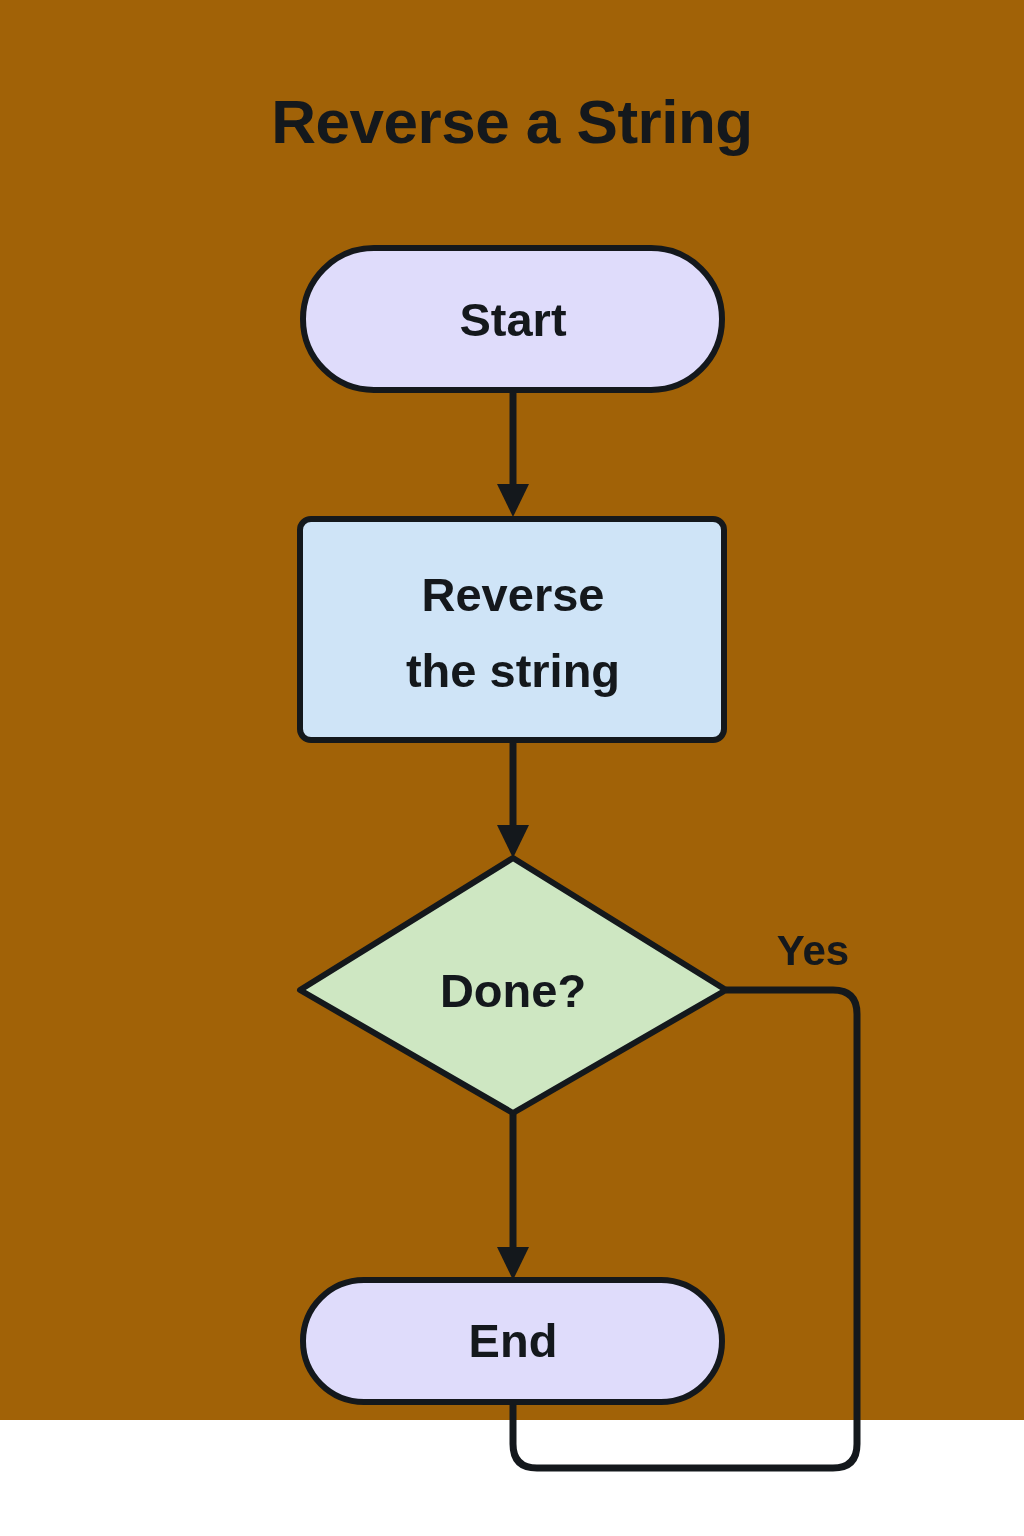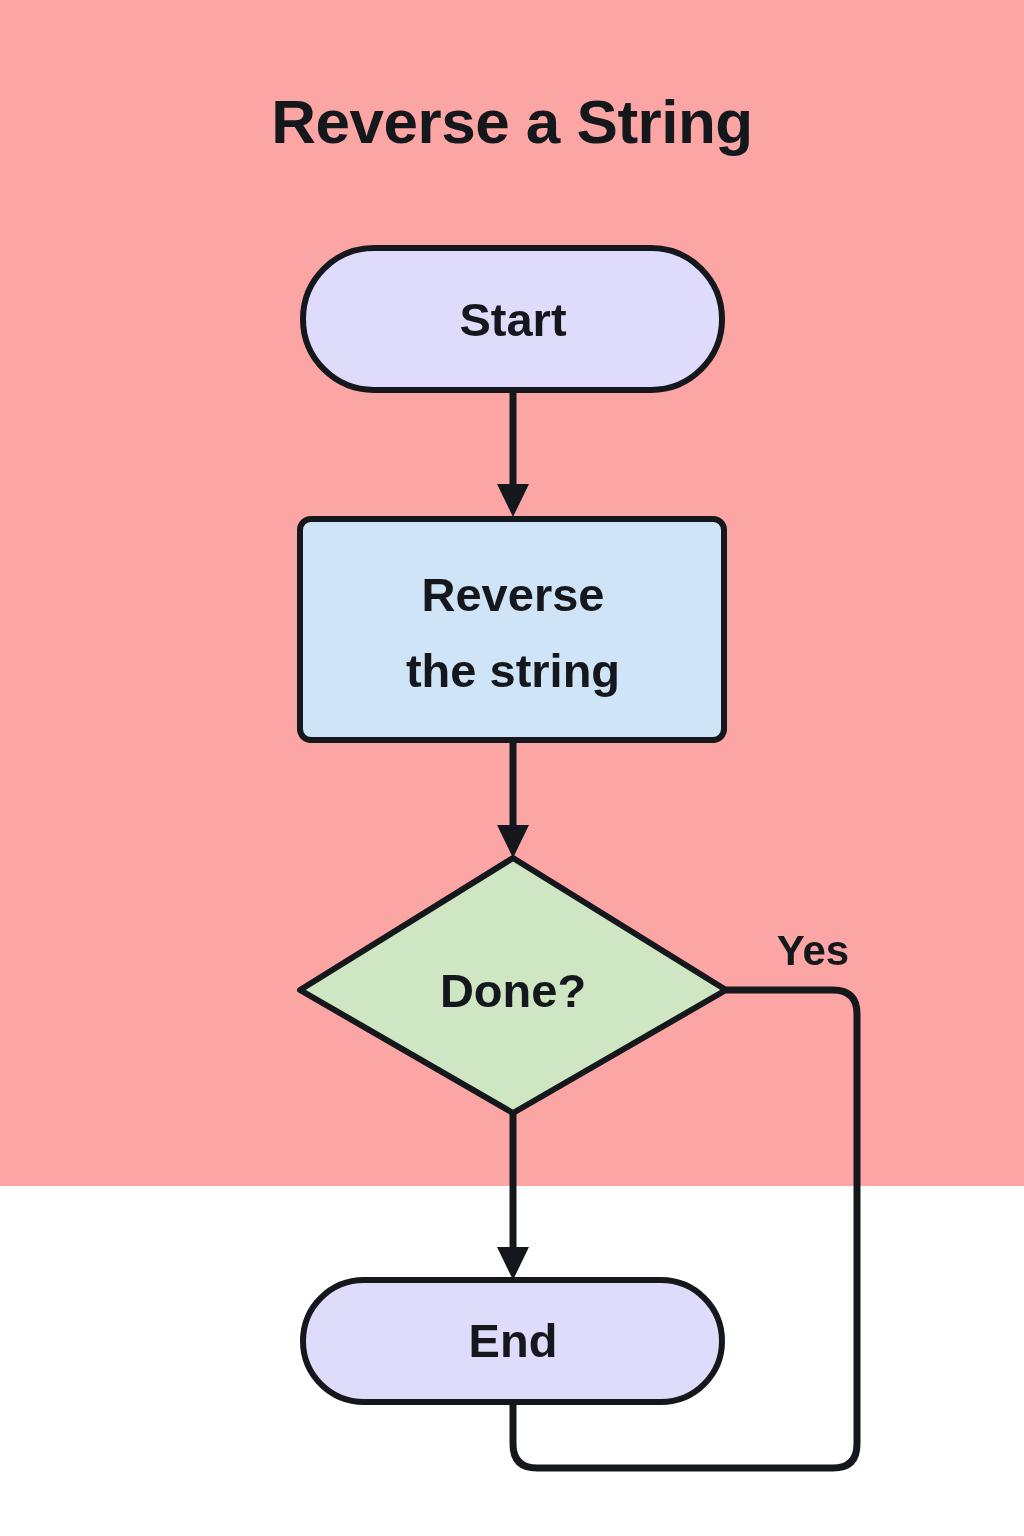--- a/index.html
+++ b/index.html
@@ -10,22 +10,22 @@
   }
   body {
     width: 1024px;
     height: 1536px;
     overflow: hidden;
     font-family: "Liberation Sans", sans-serif;
   }
   #flowchart-root {
     position: relative;
     width: 1024px;
-    height: 1186px;
-    background: #fca5a5;
+    height: 1420px;
+    background: #a16207;
   }
   svg.canvas {
     position: absolute;
     top: 0;
     left: 0;
     width: 1024px;
     height: 1536px;
     display: block;
   }
   .diagram-title {

